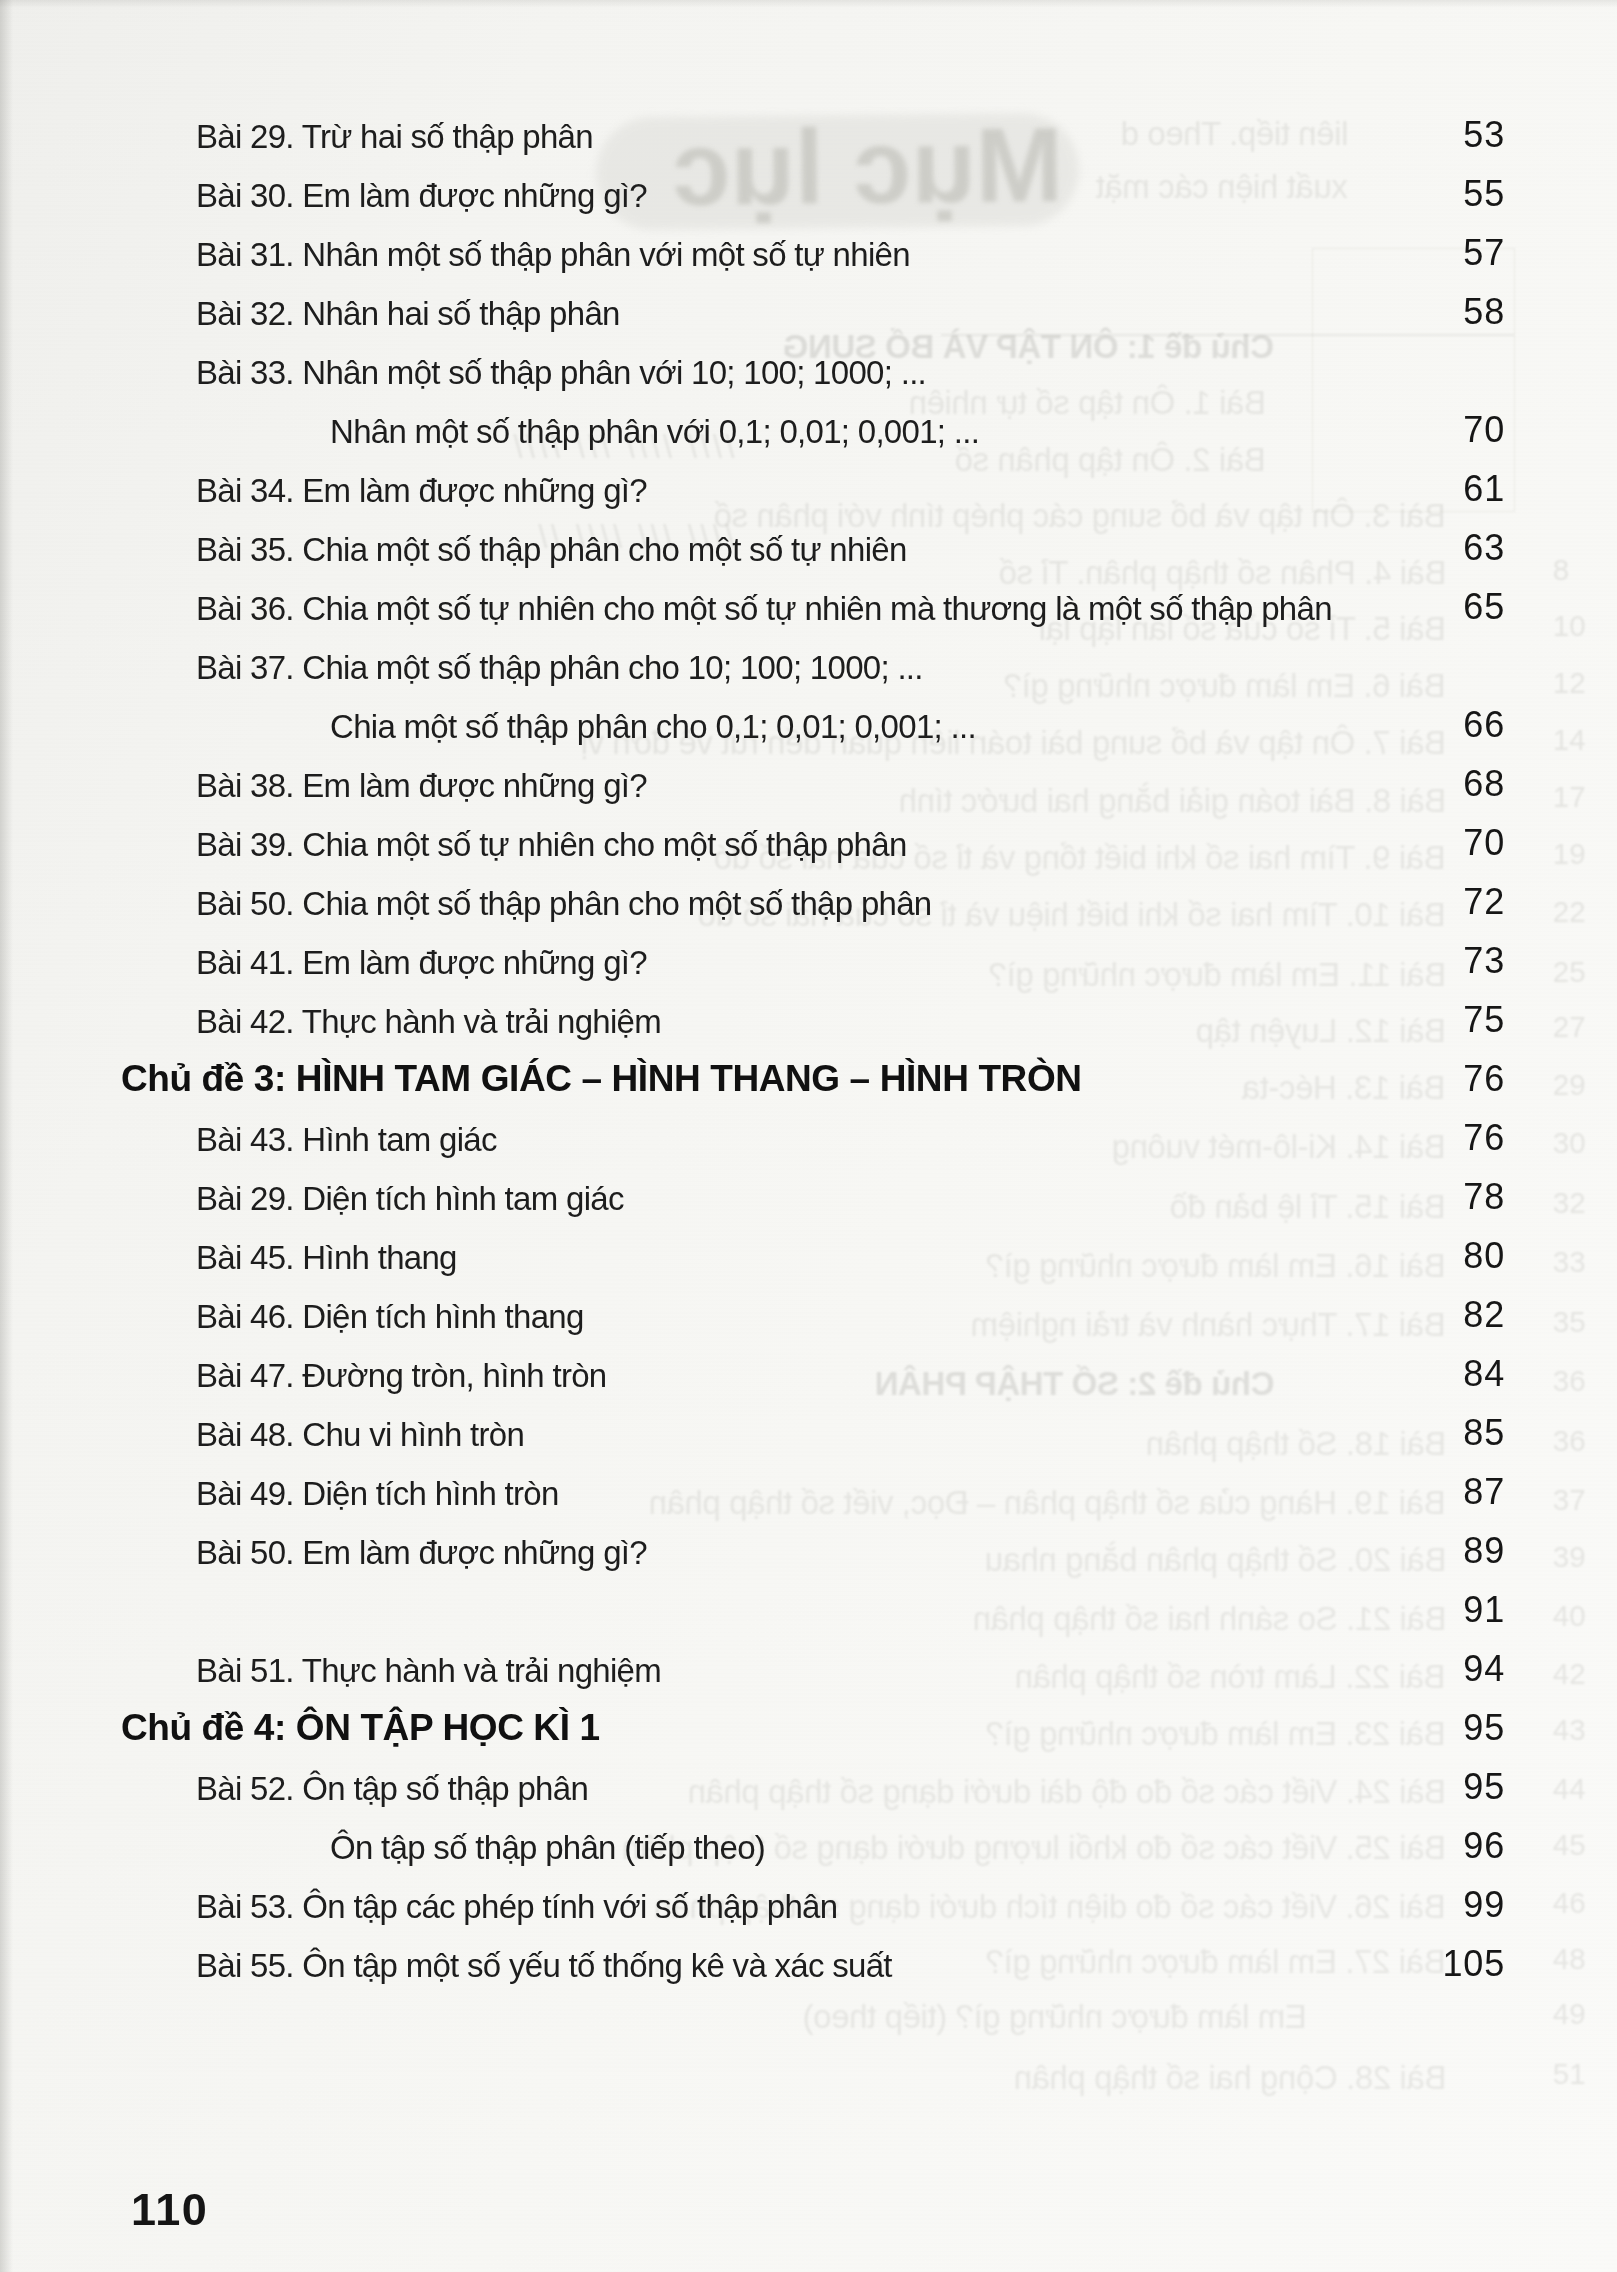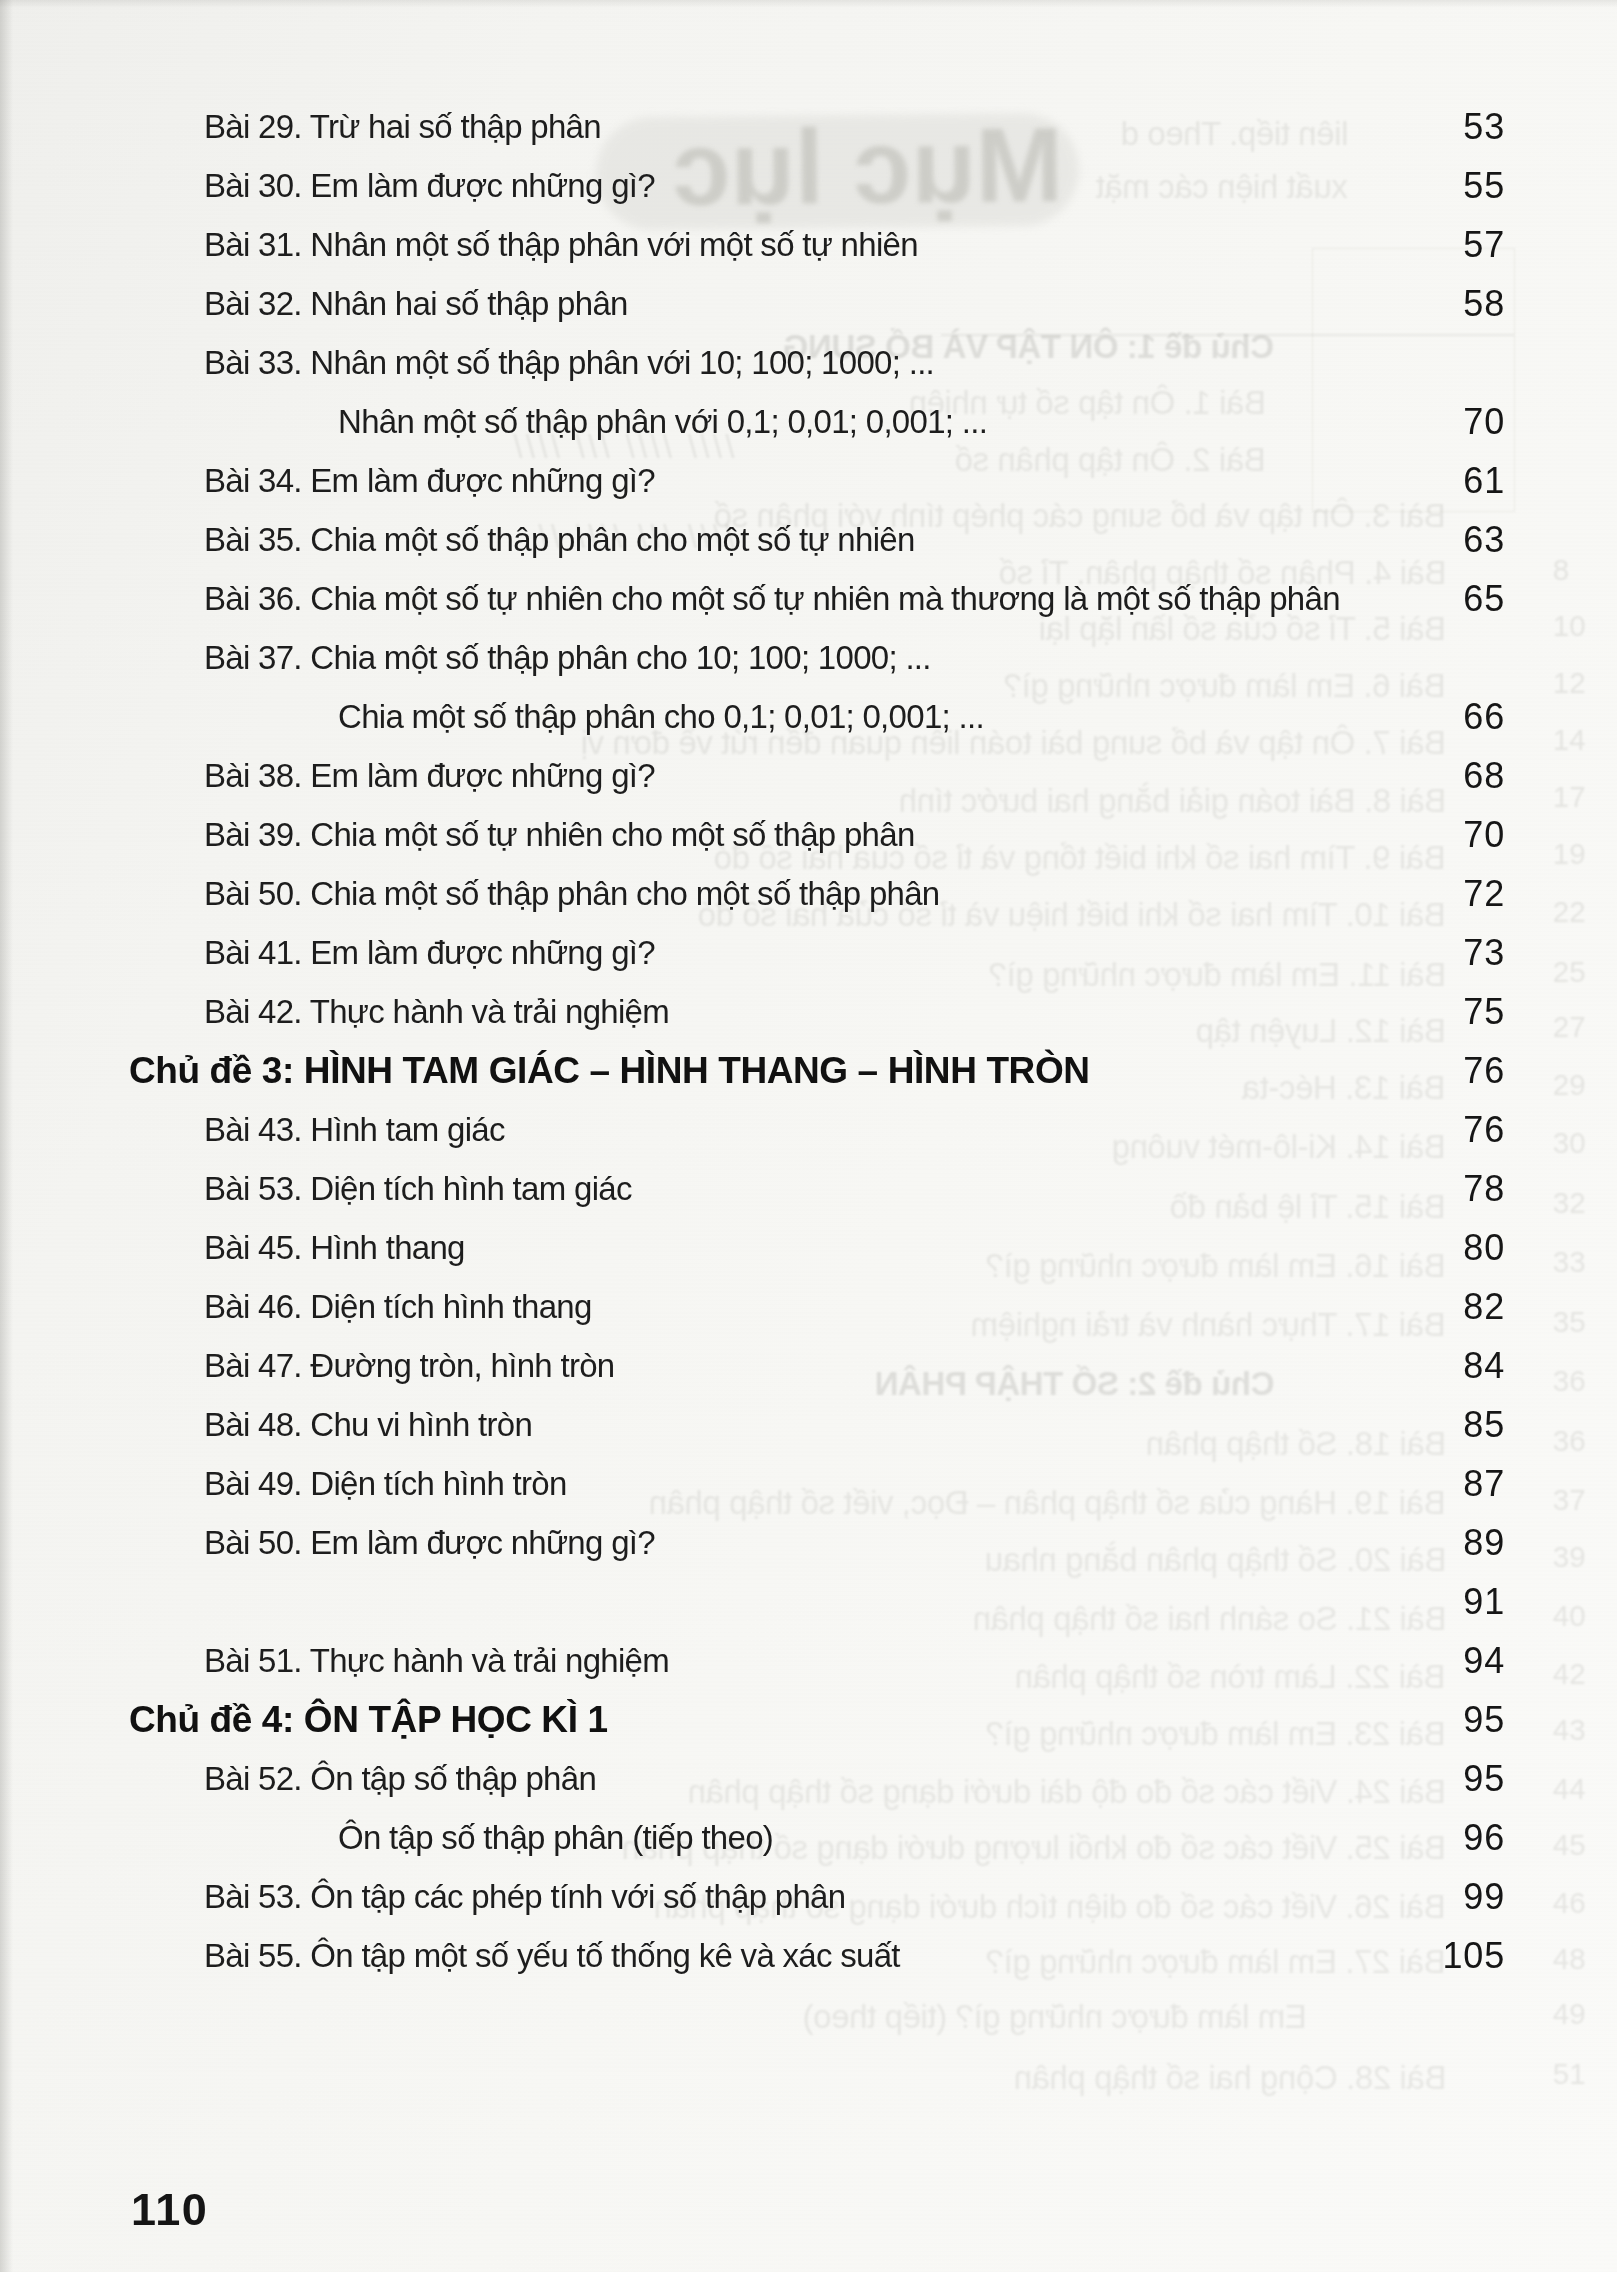--- a/index.html
+++ b/index.html
@@ -58,21 +58,21 @@
   .ghost-hline{
     position:absolute;height:1.6px;background:rgba(110,110,102,.10);
     filter:blur(0.8px);
   }
 
   
   .toc{
     position:absolute;left:121px;top:97px;width:1384px;z-index:2;
   }
   .row{
-    height:59px;display:flex;align-items:center;margin-left:8px;
+    height:59px;display:flex;align-items:flex-end;
   }
   .row .label{
     white-space:nowrap;
     font-size:33px;letter-spacing:-0.7px;color:#1d1d1d;
   }
   .row .pagenum{
     margin-left:auto;font-size:36px;letter-spacing:0.8px;color:#161616;
     padding-left:16.4px;
   }
   .row--entry .label{padding-left:75px;}
@@ -232,21 +232,21 @@
   </div>
       <div class="row row--heading">
     <span class="label">Chủ đề 3: HÌNH TAM GIÁC – HÌNH THANG – HÌNH TRÒN</span>
     <span class="pagenum">76</span>
   </div>
       <div class="row row--entry">
     <span class="label">Bài 43. Hình tam giác</span>
     <span class="pagenum">76</span>
   </div>
       <div class="row row--entry">
-    <span class="label">Bài 53. Diện tích hình tam giác</span>
+    <span class="label">Bài 29. Diện tích hình tam giác</span>
     <span class="pagenum">78</span>
   </div>
       <div class="row row--entry">
     <span class="label">Bài 45. Hình thang</span>
     <span class="pagenum">80</span>
   </div>
       <div class="row row--entry">
     <span class="label">Bài 46. Diện tích hình thang</span>
     <span class="pagenum">82</span>
   </div>

